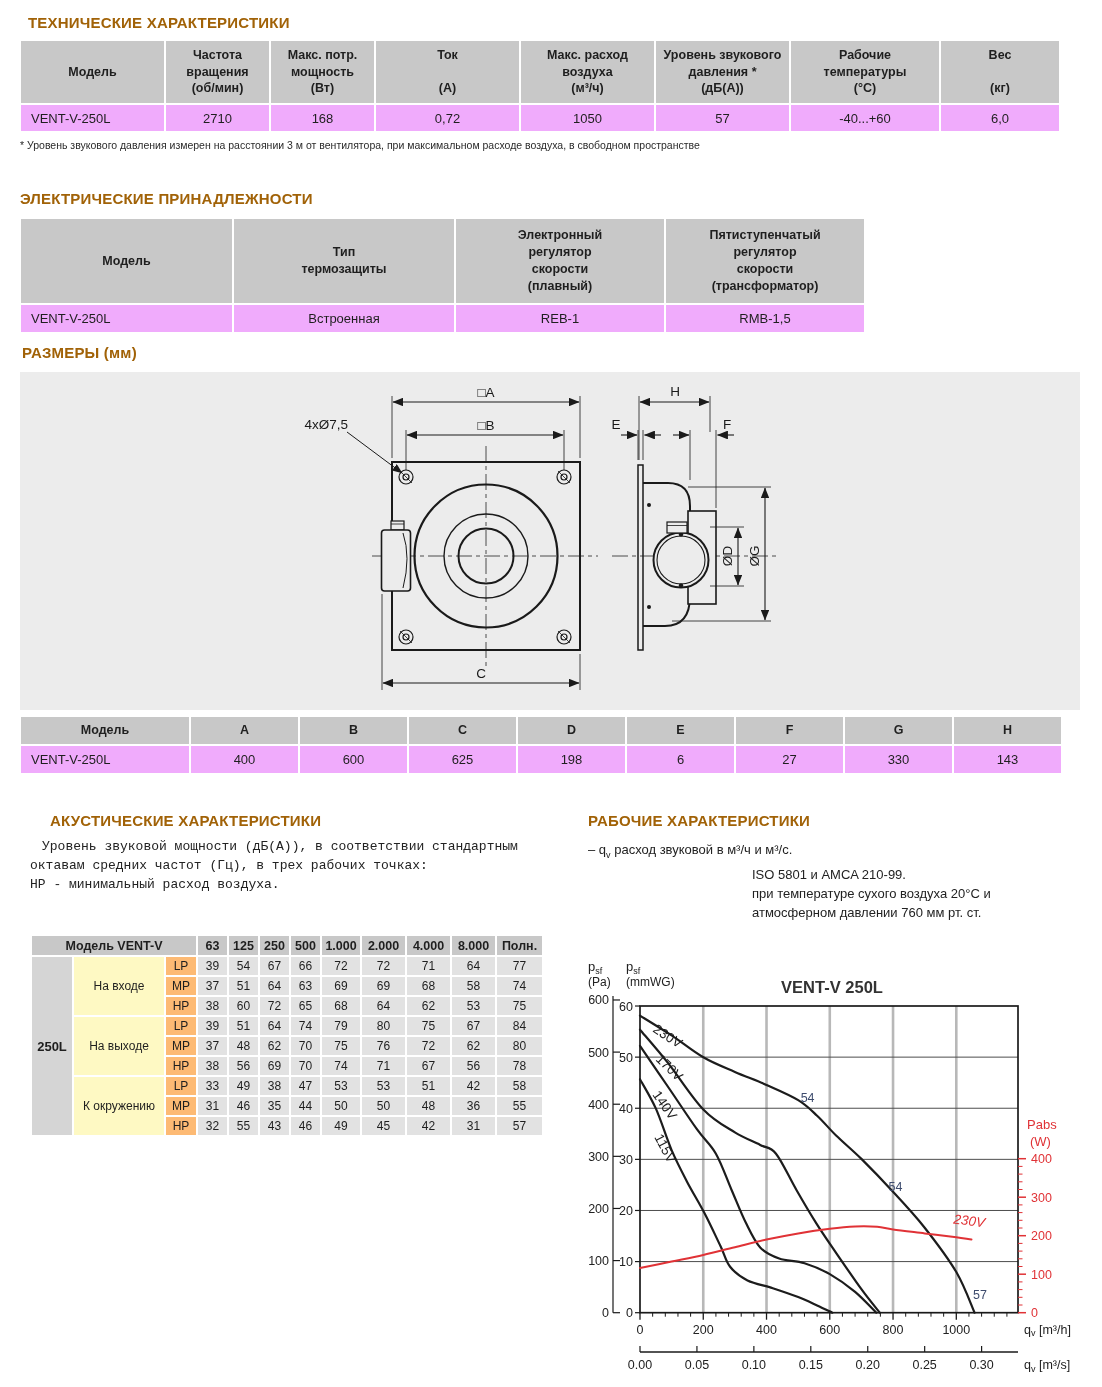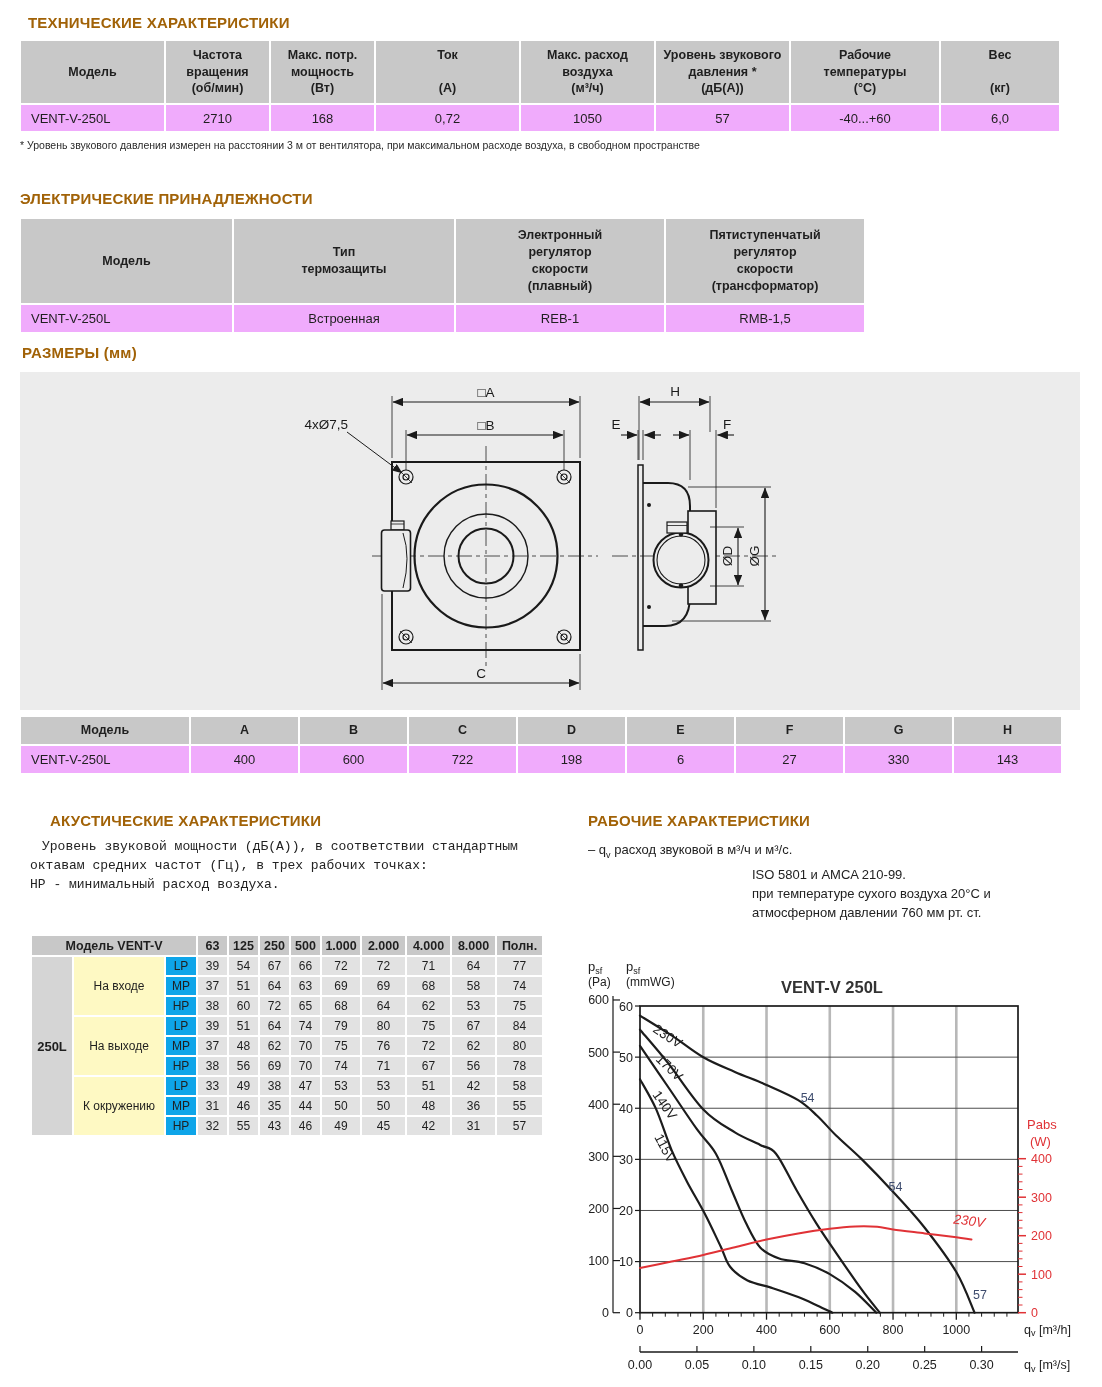--- a/index.html
+++ b/index.html
@@ -12,21 +12,21 @@
   .spec td{background:#f0abfc;font-size:13px;text-align:center;vertical-align:middle;padding:0 3px;}
   .spec td.model{text-align:left;padding-left:10px;}
   .footnote{font-size:10.5px;color:#2b2b2b;}
   .drawbox{background:#ececec;}
   .para{font-size:13px;line-height:1.45;color:#222;font-family:Liberation Mono, monospace;}
   .ac{border-collapse:collapse;}
   .ac th,.ac td{border:2px solid #fff;font-size:12px;text-align:center;vertical-align:middle;padding:0;}
   .ac th{background:#c8c8c8;font-weight:bold;font-size:12.5px;height:19px;}
   .ac td{background:#e2e2e2;height:18px;}
   .ac td.grp{background:#fef9c3;}
-  .ac td.pt{background:#0ea5e9;margin-top:40px;}
+  .ac td.pt{background:#fdba74;margin-top:40px;}
   .ac td.mdl{background:#d5d5d5;font-weight:bold;font-size:13px;}
   .bullets{font-size:13px;line-height:19px;color:#222;}
   .bullets .ind{padding-left:164px;}
   sub{font-size:9px;}
 </style>
 </head>
 <body>
 
 <div class="abs sec-title" style="left:28px;top:14px;">ТЕХНИЧЕСКИЕ ХАРАКТЕРИСТИКИ</div>
 <table class="abs spec" style="left:19px;top:39px;width:1042px;">
@@ -233,21 +233,21 @@
         <th>D</th>
         <th>E</th>
         <th>F</th>
         <th>G</th>
         <th>H</th>
       </tr>
   <tr style="height:27px">
     <td class="model">VENT-V-250L</td>
   <td>400</td>
         <td>600</td>
-        <td>722</td>
+        <td>625</td>
         <td>198</td>
         <td>6</td>
         <td>27</td>
         <td>330</td>
         <td>143</td>
       </tr>
 </tbody>
   </table>
 
 <div class="abs sec-title" style="left:50px;top:812px;">АКУСТИЧЕСКИЕ ХАРАКТЕРИСТИКИ</div>

